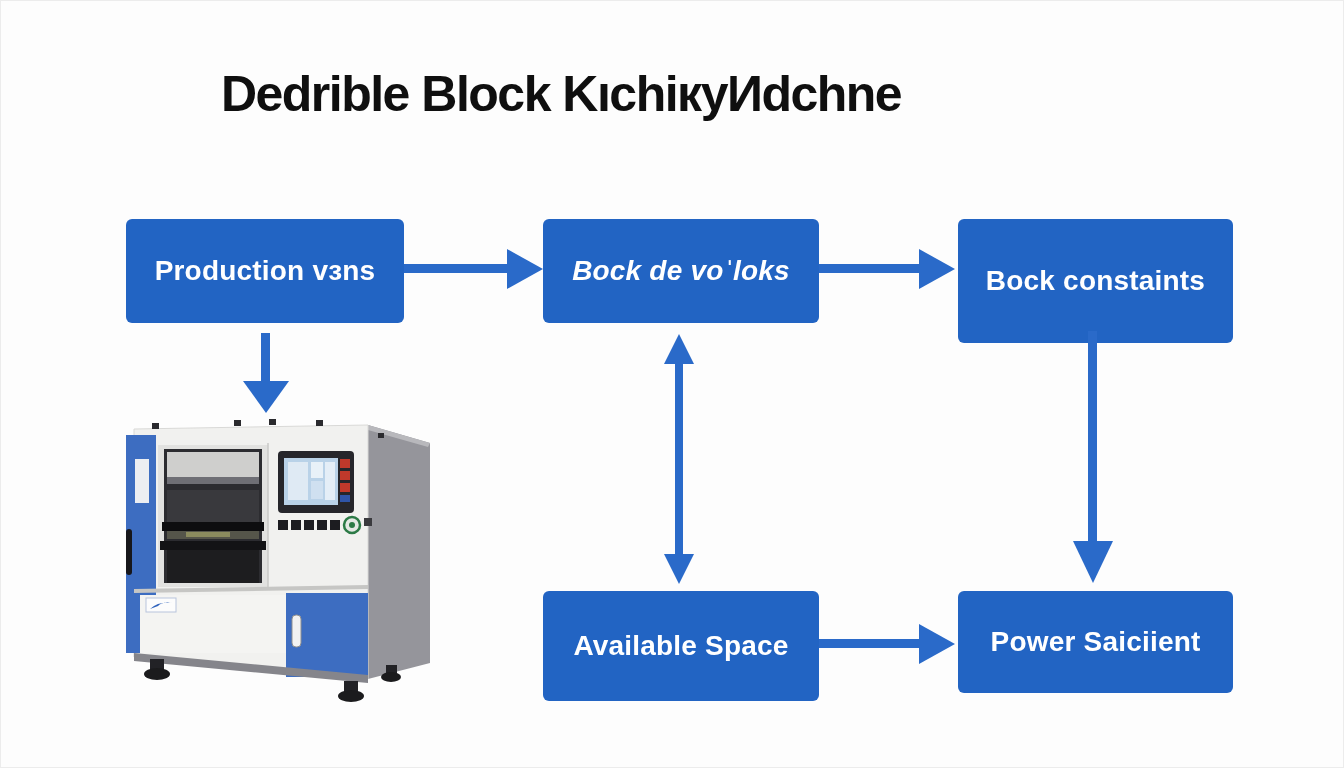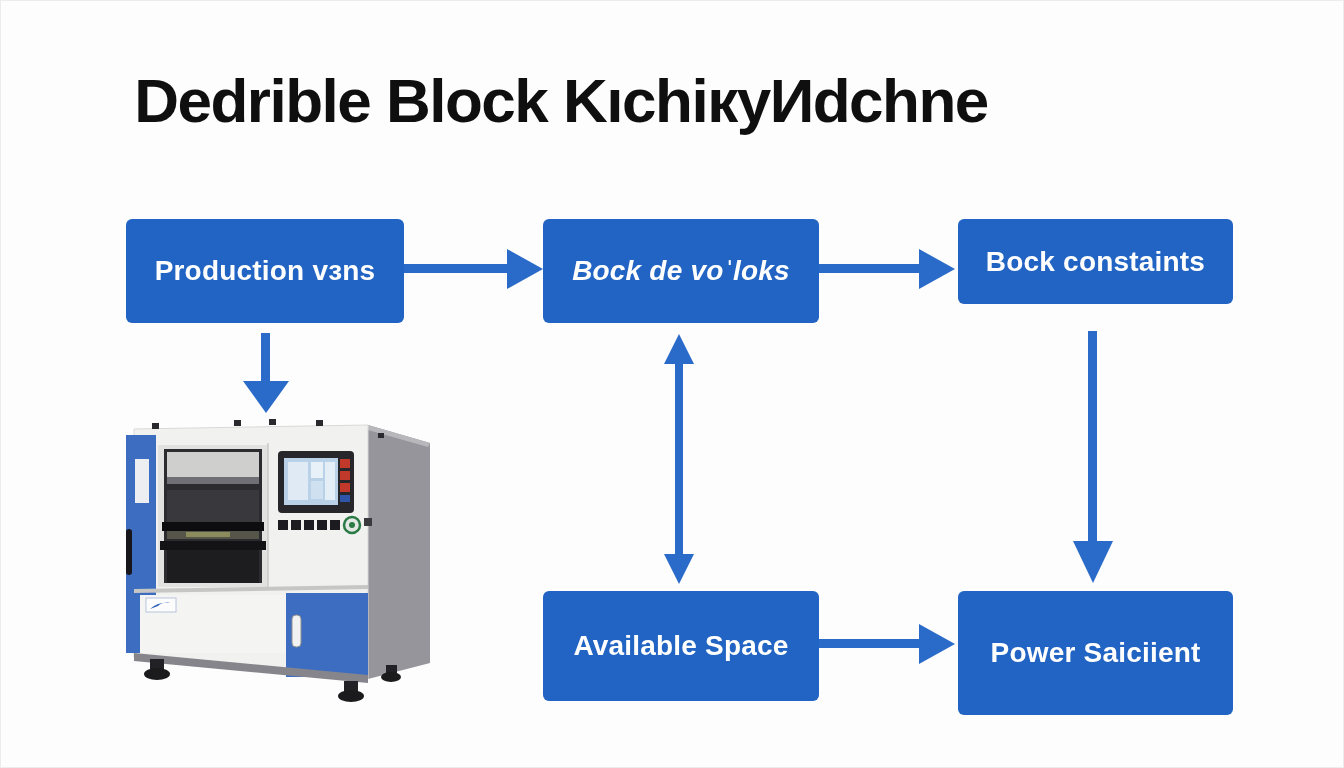--- a/index.html
+++ b/index.html
@@ -9,42 +9,42 @@
     background:#fdfdfd;
     border:1px solid #ececec;
     box-sizing:border-box;
     overflow:hidden;
     font-family:"Liberation Sans","DejaVu Sans",sans-serif;
   }
   .title{
     position:absolute;
     left:0;top:64px;width:1120px;
     text-align:center;
-    font-size:62px;
+    font-size:50px;
     font-weight:800;
     letter-spacing:-1.5px;
     color:#0f0f0f;
   }
   .node{
     position:absolute;
     background:#2264c3;
     border-radius:6px;
     color:#ffffff;
     font-size:28px;
     font-weight:700;
     display:flex;
     align-items:center;
     justify-content:center;
     letter-spacing:0.2px;
   }
   .node-1{left:125px;top:218px;width:278px;height:104px;}
   .node-2{left:542px;top:218px;width:276px;height:104px;font-style:italic;}
-  .node-3{left:957px;top:218px;width:275px;height:85px;}
+  .node-3{left:957px;top:218px;width:275px;height:124px;}
   .node-4{left:542px;top:590px;width:276px;height:110px;}
-  .node-5{left:957px;top:590px;width:275px;height:124px;}
+  .node-5{left:957px;top:590px;width:275px;height:102px;}
   #arrow-layer{
     position:absolute;left:0;top:0;width:1344px;height:768px;
   }
   #machine{
     position:absolute;left:125px;top:416px;width:320px;height:300px;
   }
 </style>
 </head>
 <body>
 

